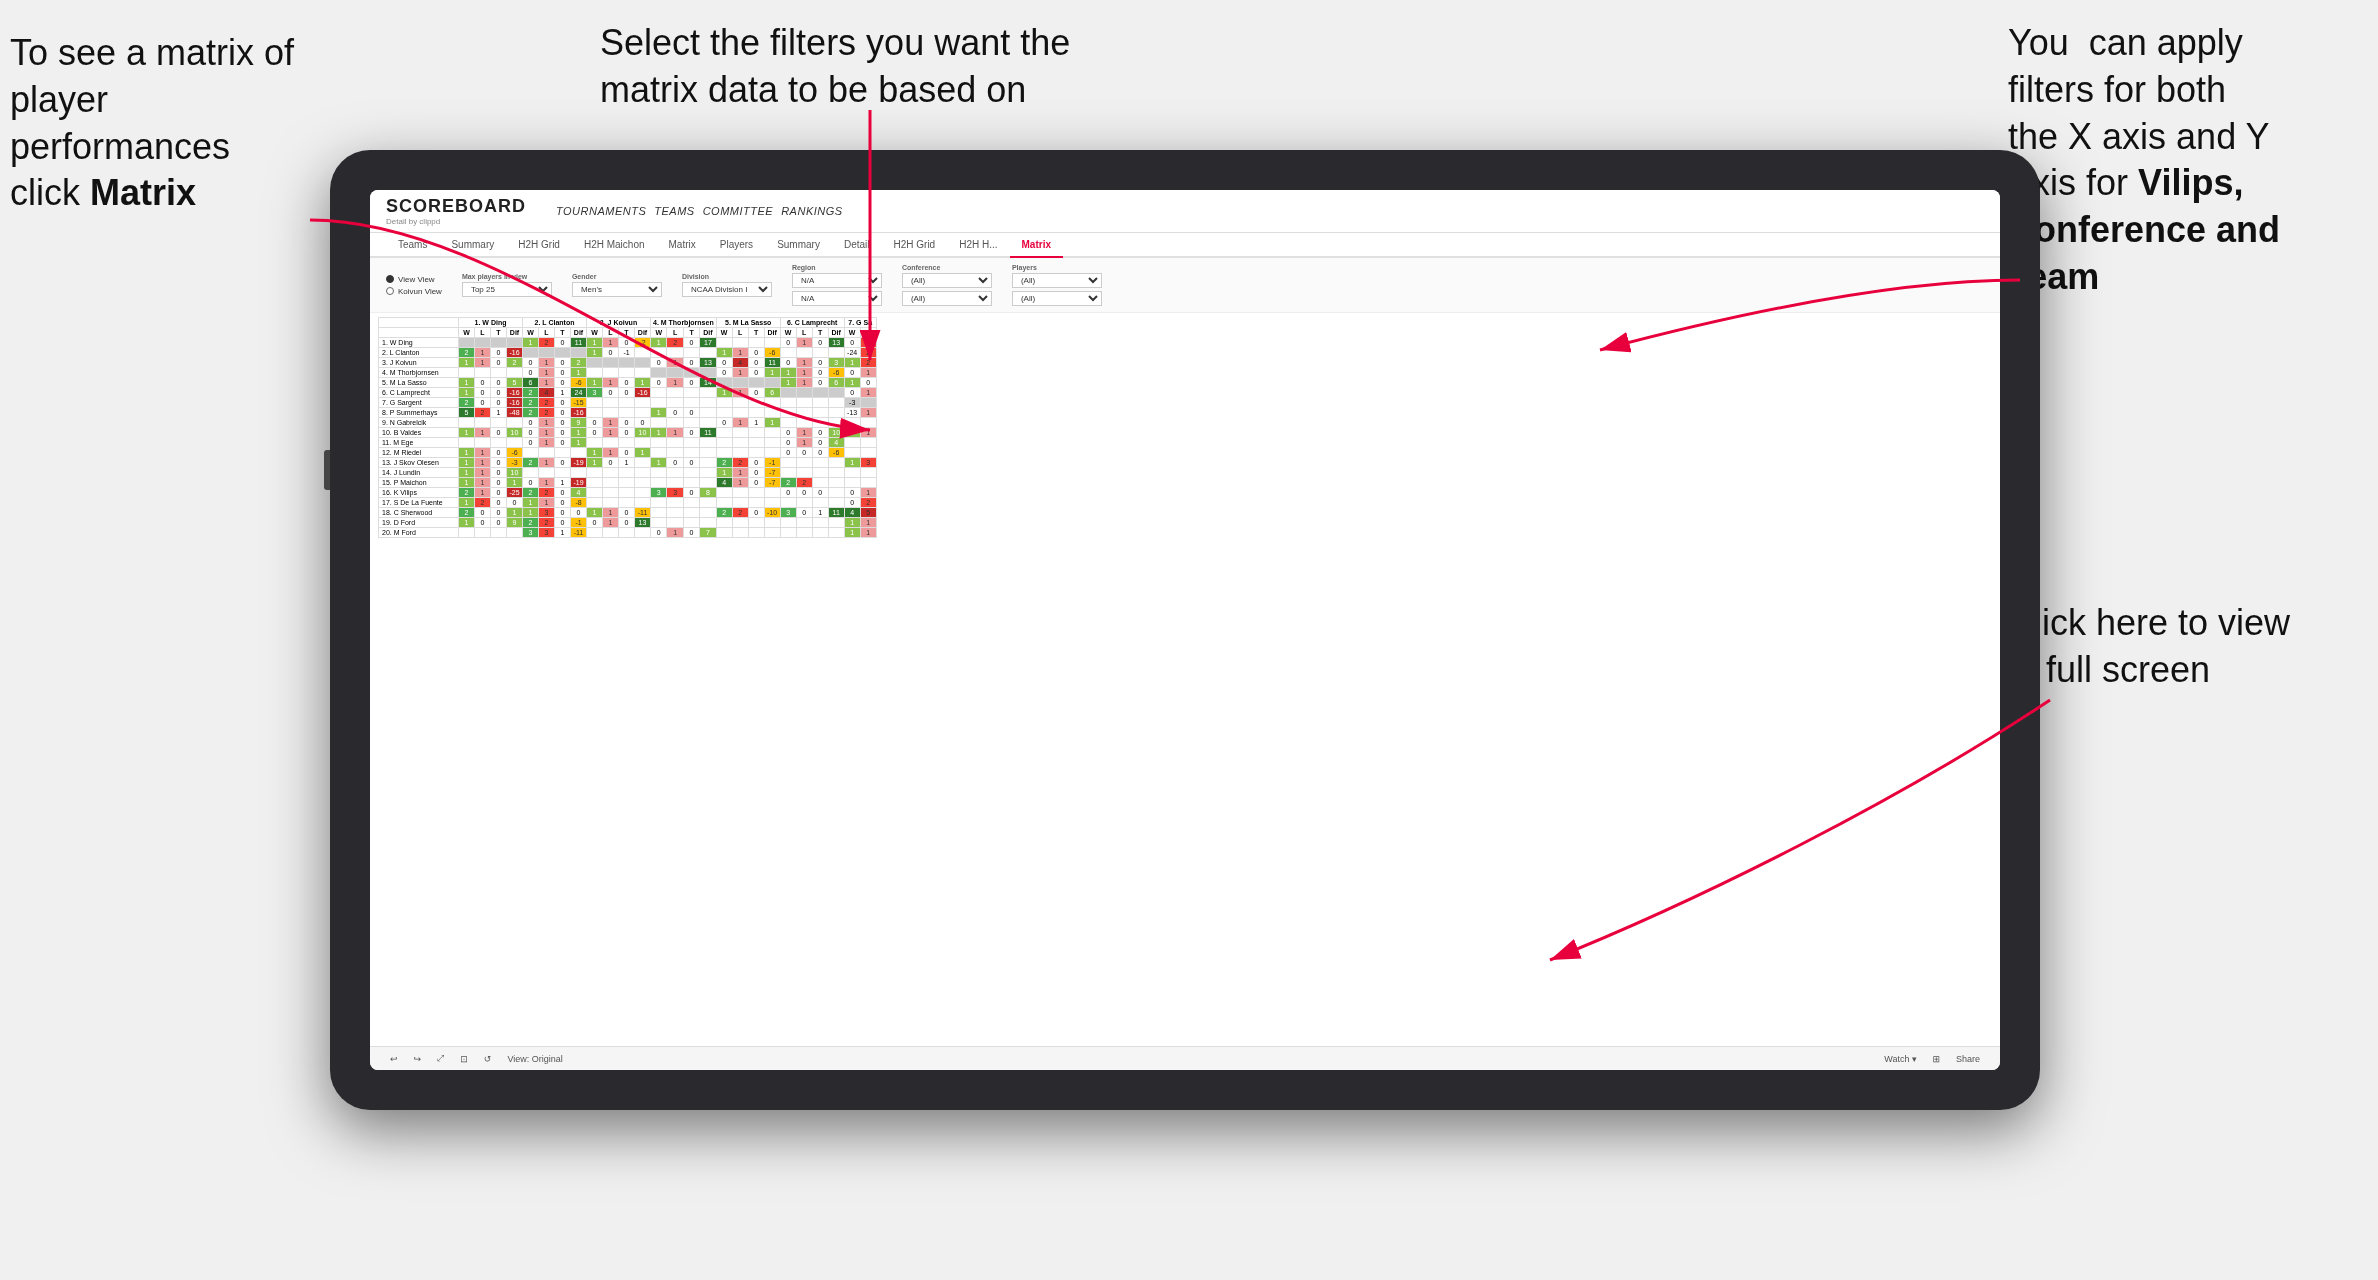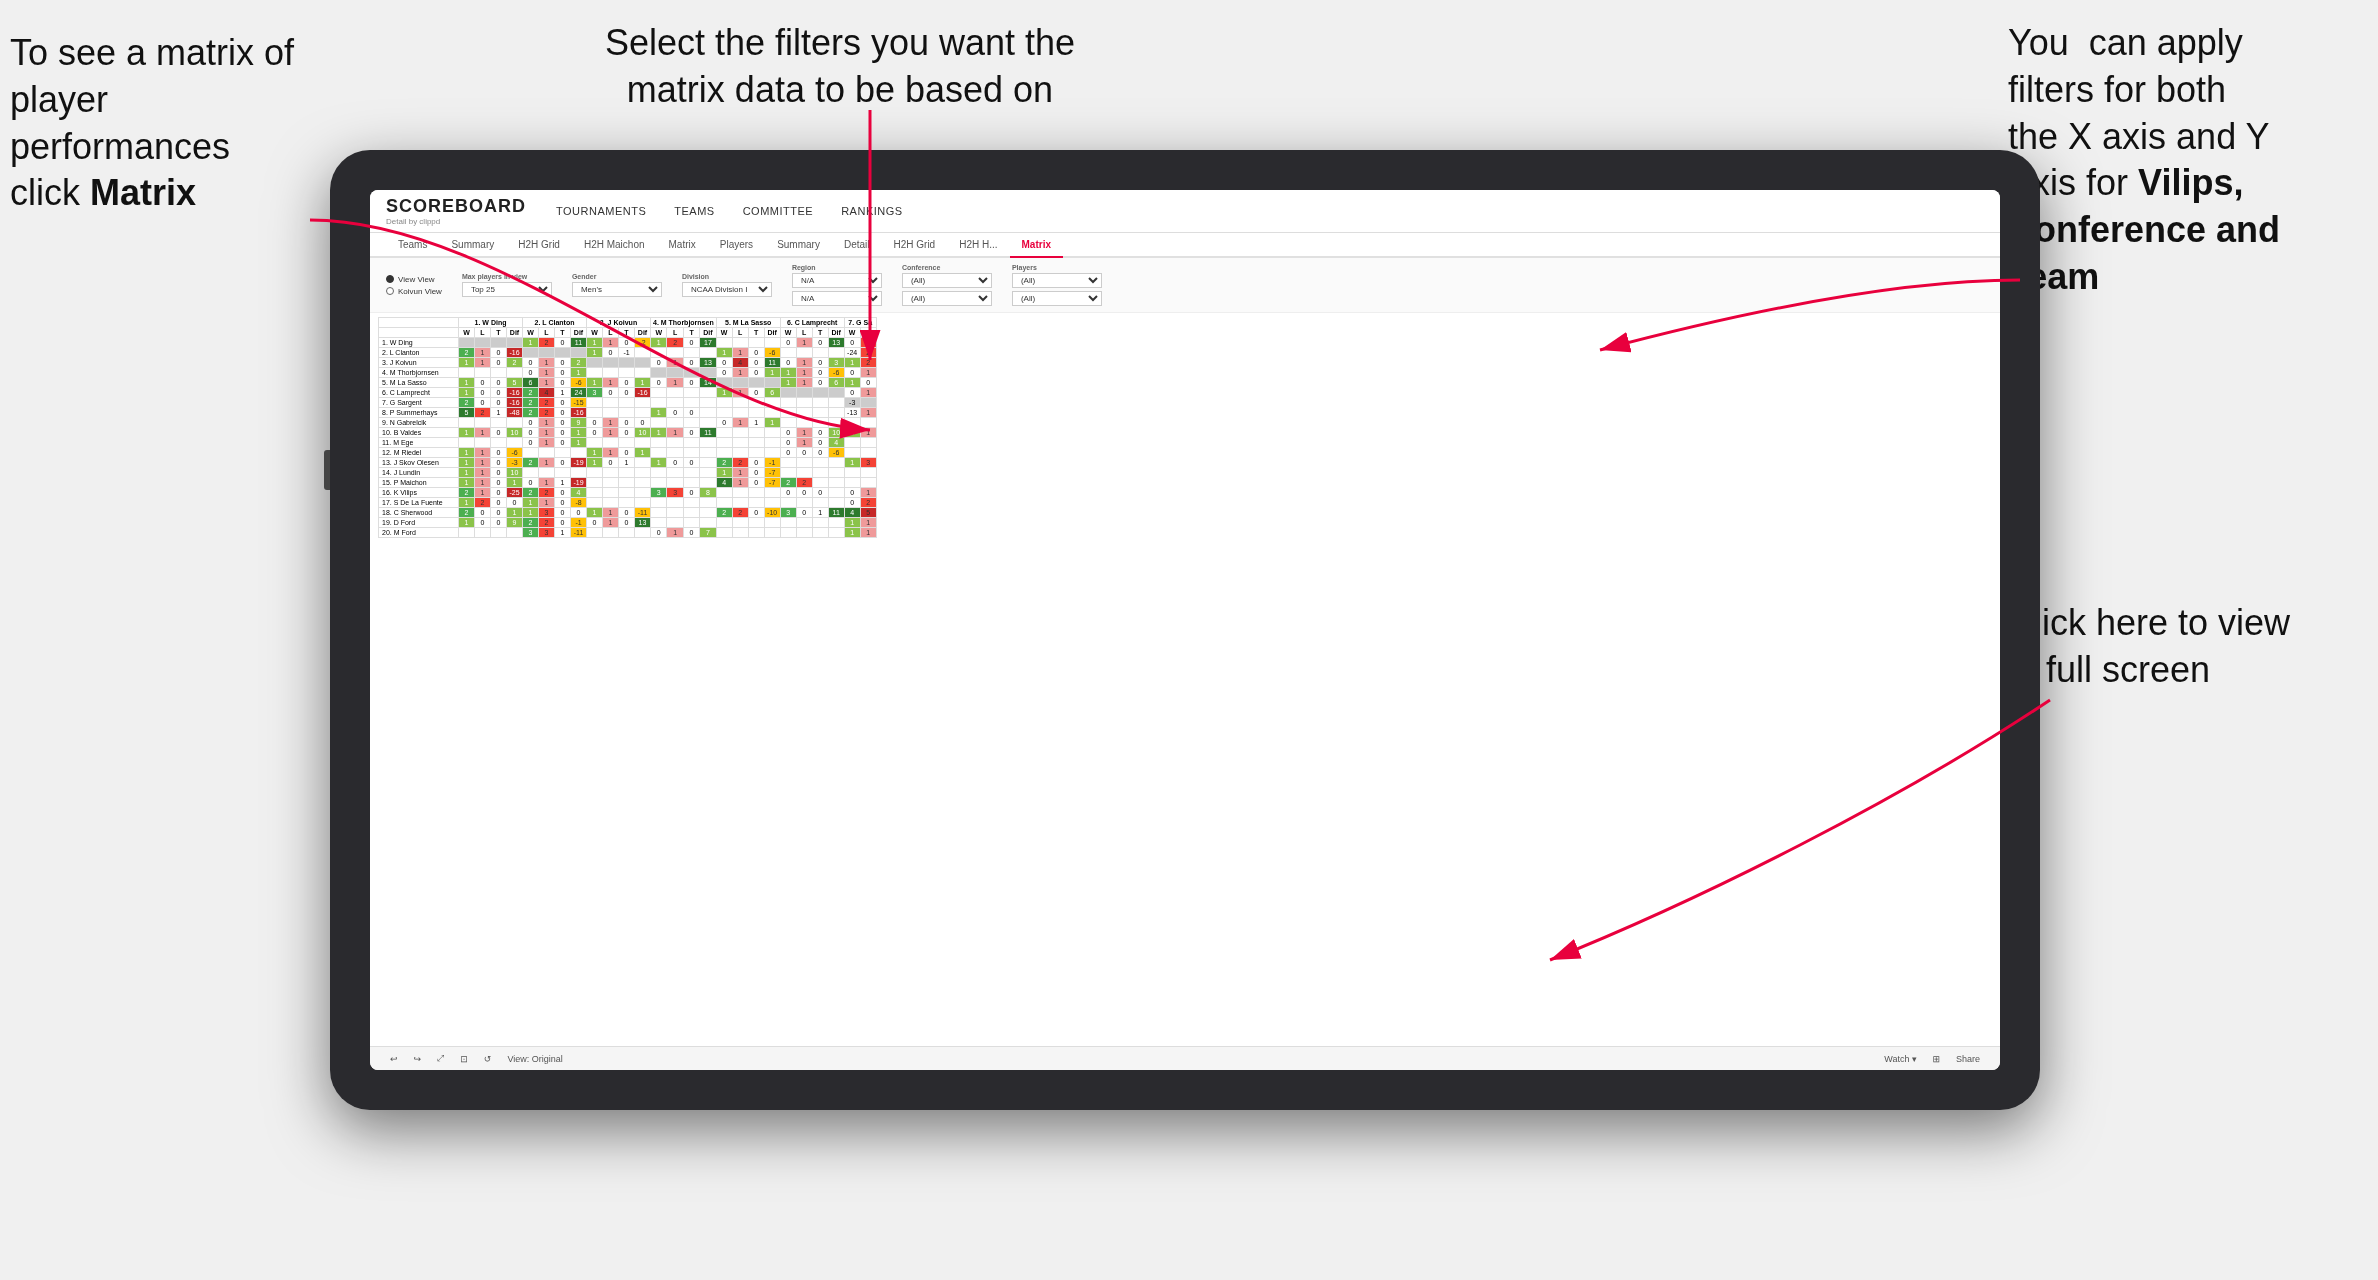--- a/index.html
+++ b/index.html
@@ -23,21 +23,20 @@
 
     #ann-left {
       left: 10px;
       top: 30px;
       width: 300px;
     }
     #ann-center {
       left: 600px;
       top: 20px;
       width: 480px;
-      text-align: center;
     }
     #ann-right-top {
       right: 30px;
       top: 20px;
       width: 340px;
     }
     #ann-right-bottom {
       right: 30px;
       top: 600px;
       width: 340px;
@@ -86,21 +85,22 @@
       font-weight: 900;
       color: #222;
       letter-spacing: 1px;
     }
     .logo-sub {
       font-size: 8px;
       color: #888;
     }
     .nav-items {
       display: flex;
-      gap: 28px;
+      gap: 8px;
+      font-style: italic;
     }
     .nav-item {
       font-size: 11px;
       color: #333;
       cursor: pointer;
       font-weight: 500;
       text-transform: uppercase;
       letter-spacing: 0.5px;
     }
 

